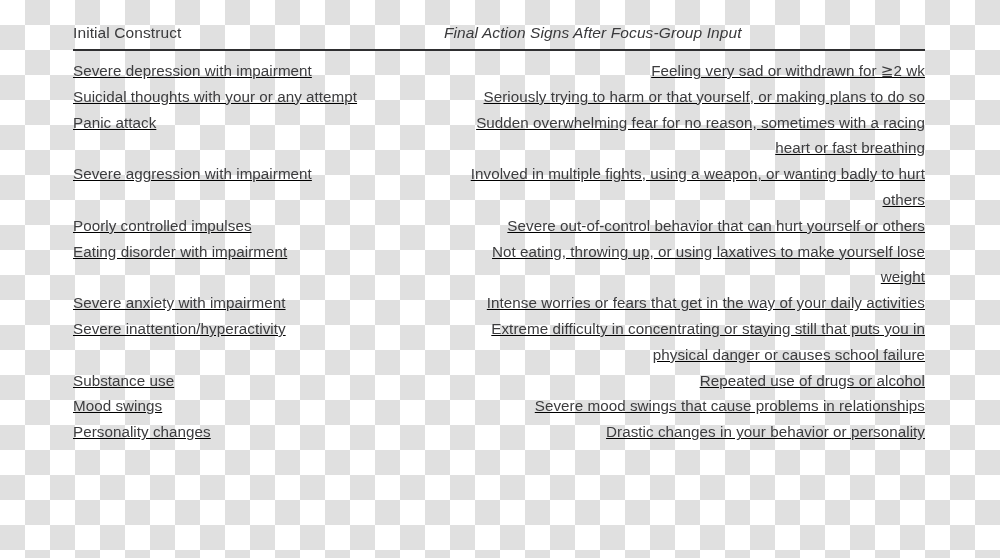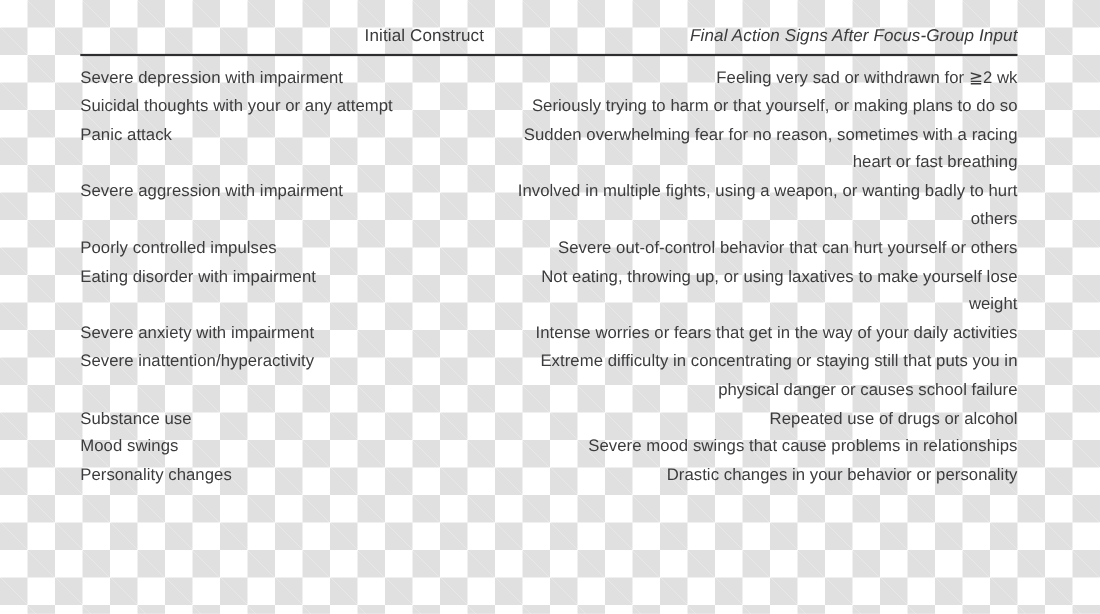--- a/index.html
+++ b/index.html
@@ -34,21 +34,21 @@
   }
 
   .thead {
     display: flex;
     width: 100%;
     height: 26px;
   }
   .th {
     font-size: 15.5px;
     color: #3a3a3c;
-    text-align: right;
+    text-align: left;
     letter-spacing: 0.1px;
     line-height: 22px;
     white-space: nowrap;
   }
   .th-left {
     width: 371px;
     padding-right: 4px;
     box-sizing: border-box;
   }
   .th-right {
@@ -66,20 +66,21 @@
   }
 
   .tbody {
     padding-top: 7px;
   }
 
   .trow {
     display: flex;
     align-items: flex-start;
     width: 100%;
+    text-decoration: underline;
   }
 
   .cell {
     font-size: 15.2px;
     color: #3c3c3e;
     line-height: 25.8px;
     letter-spacing: 0.05px;
     box-sizing: border-box;
   }
 

